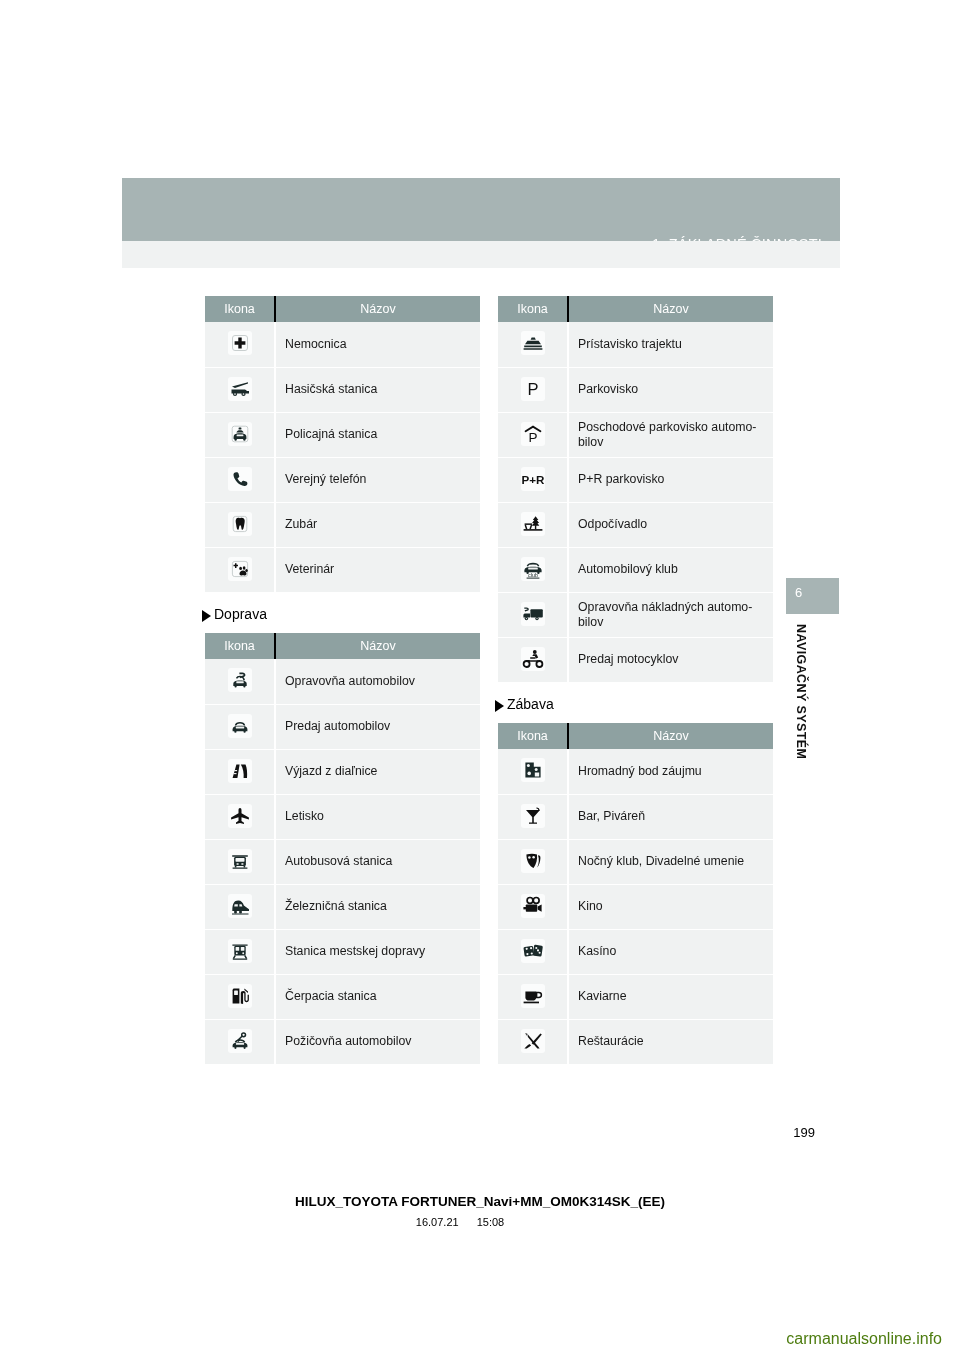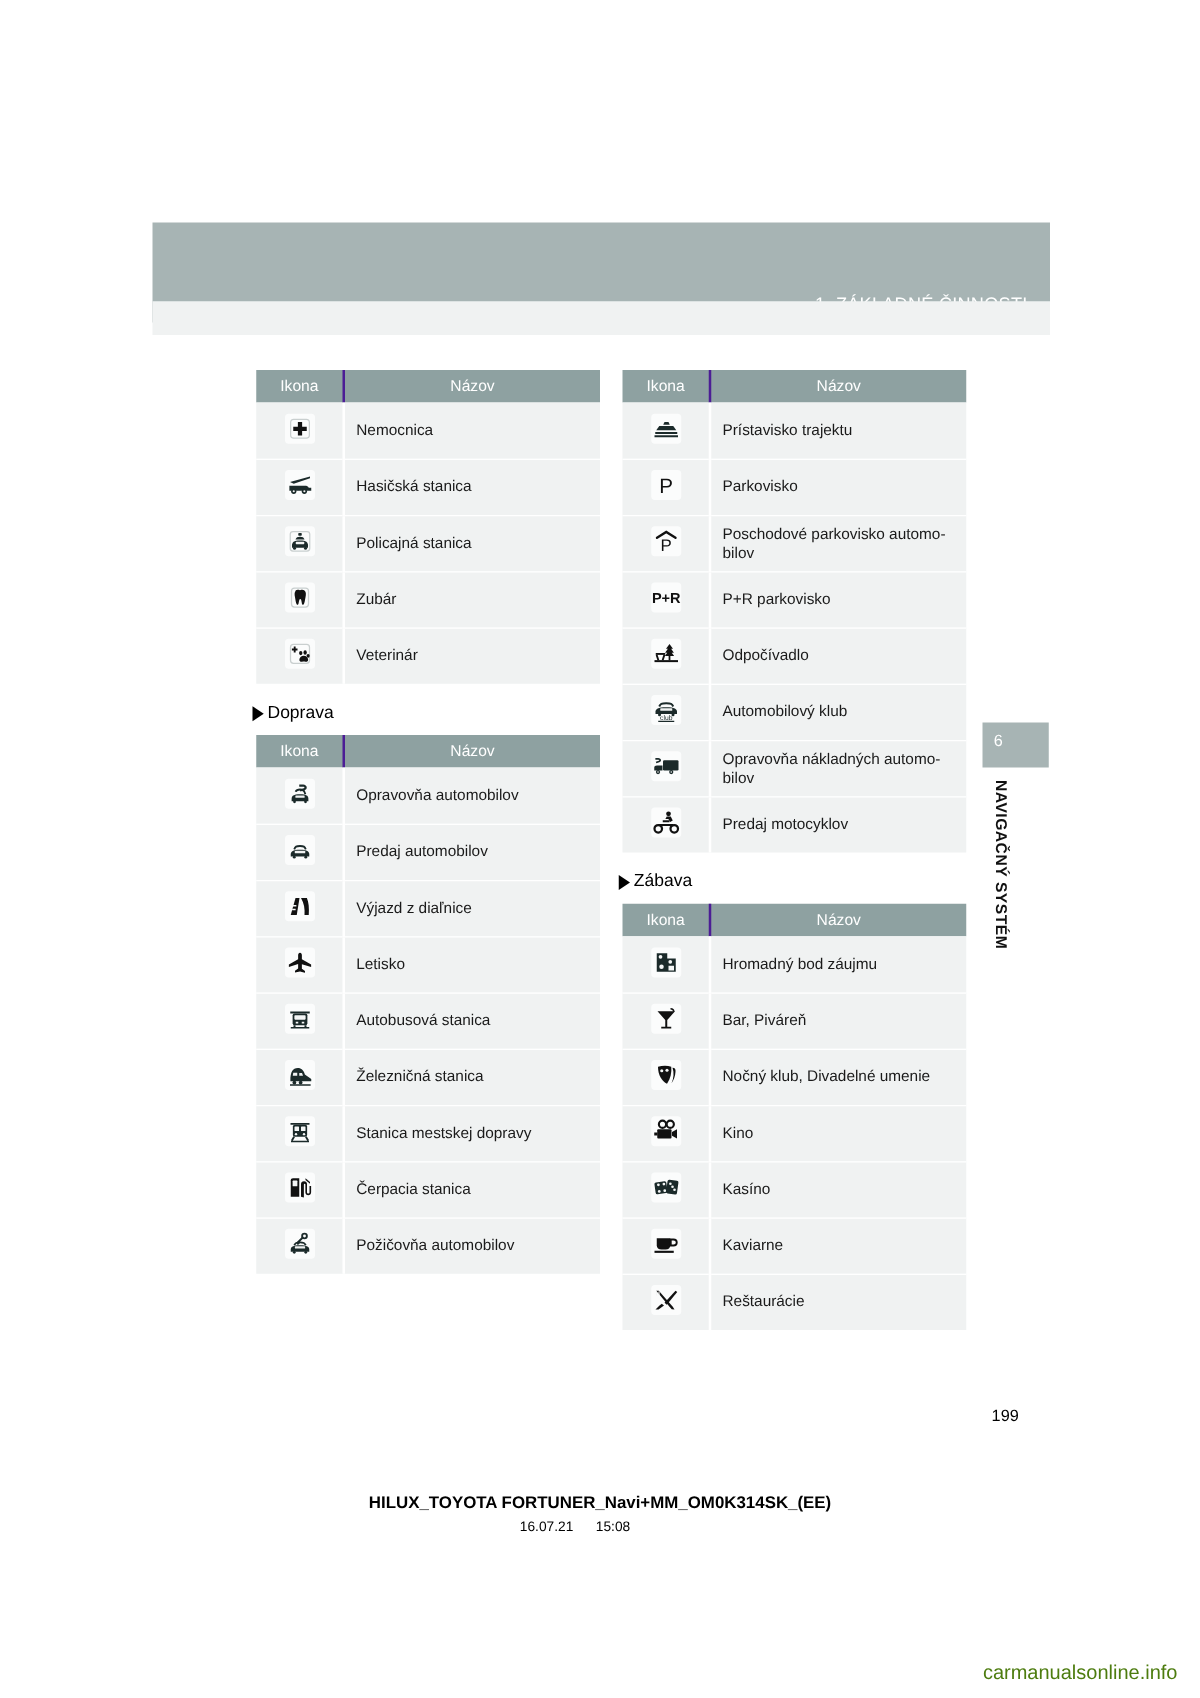--- a/index.html
+++ b/index.html
@@ -58,21 +58,21 @@
     width: 275px;
     border-collapse: collapse;
     table-layout: fixed;
   }
   table.poi th {
     background: #8ea1a1;
     color: #ffffff;
     font-size: 12.5px;
     font-weight: normal;
     height: 26px;
-    border-right: 2px solid #4c1d95;
+    border-right: 2px solid #000000;
     vertical-align: middle;
   }
   table.poi th.last { border-right: none; }
   table.poi td {
     background: #f0f2f2;
     border-bottom: 1px solid #ffffff;
     border-right: 2px solid #ffffff;
     height: 45px;
     vertical-align: middle;
   }
@@ -194,20 +194,30 @@
                   <rect x="8.6" y="3.4" width="2.8" height="2.2" rx=".6" fill="#1b2a2a"></rect>
                   <path d="M6.4 8.6 C7 6.8 8 6.3 10 6.3 s3 .5 3.6 2.3" fill="#1b2a2a"></path>
                   <path d="M3.6 13.2c0-2.3 1.3-3.9 6.4-3.9s6.4 1.6 6.4 3.9v1.9H3.6z" fill="#1b2a2a"></path>
                   <rect x="6.6" y="10.4" width="6.8" height="1.9" rx=".5" fill="#f0f2f2"></rect>
                   <circle cx="5.6" cy="15.6" r="1.2" fill="#1b2a2a"></circle>
                   <circle cx="14.4" cy="15.6" r="1.2" fill="#1b2a2a"></circle>
                 </svg>
             </span>
           </td>
           <td class="name">Policajná stanica</td>
+        </tr>
+        <tr>
+          <td class="ic">
+            <span class="chip">
+              <svg width="20" height="20" viewBox="0 0 20 20">
+                  <path d="M6.3 3.2c1.3 0 1.9.4 2.2 1.4l.7 2.3c.2.8 0 1.3-.7 1.7l-1 .6c.7 1.9 2 3.3 3.9 4.2l.6-1c.4-.7.9-.9 1.7-.7l2.3.7c1 .3 1.4.9 1.4 2.2 0 1.6-1.3 2.6-3.1 2.4C9.2 16.4 4 11.2 3.5 6 3.3 4.3 4.5 3.2 6.3 3.2z" fill="#1b2a2a"></path>
+                </svg>
+            </span>
+          </td>
+          <td class="name">Verejný telefón</td>
         </tr>
         <tr>
           <td class="ic">
             <span class="chip">
               <svg width="20" height="20" viewBox="0 0 20 20">
                   <rect x="3.2" y="2.4" width="13.6" height="15.2" rx="2.4" fill="none" stroke="#c9cfcf" stroke-width="1"></rect>
                   <path d="M6.2 4.6c1 -.9 2.3-.9 3.8-.4 1.5-.5 2.8-.5 3.8.4 1.1 1 1.1 2.9.6 5.1-.4 1.9-.7 5.7-1.9 6.1-1.1.4-1.1-2.9-1.6-4.1-.3-.7-1.1-.7-1.4 0-.5 1.2-.5 4.5-1.6 4.1-1.2-.4-1.5-4.2-1.9-6.1-.5-2.2-.5-4.1.6-5.1z" fill="#111"></path>
                 </svg>
             </span>
           </td>

